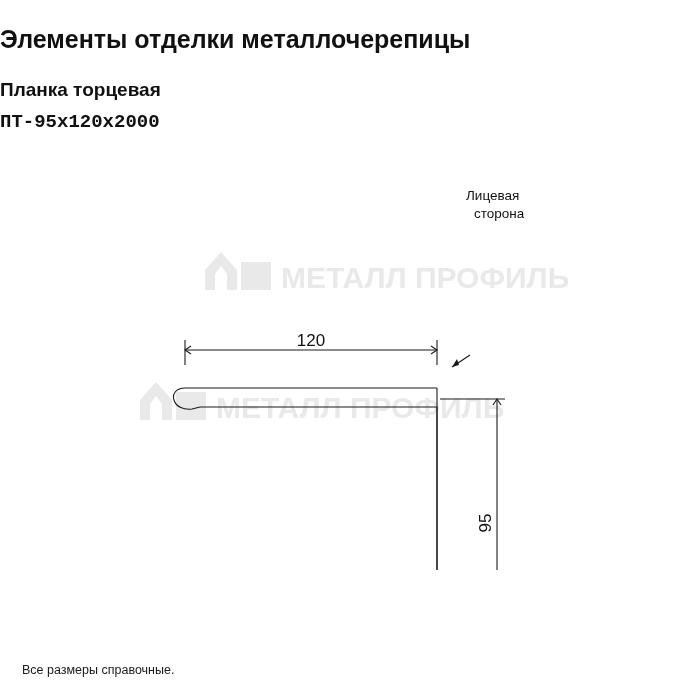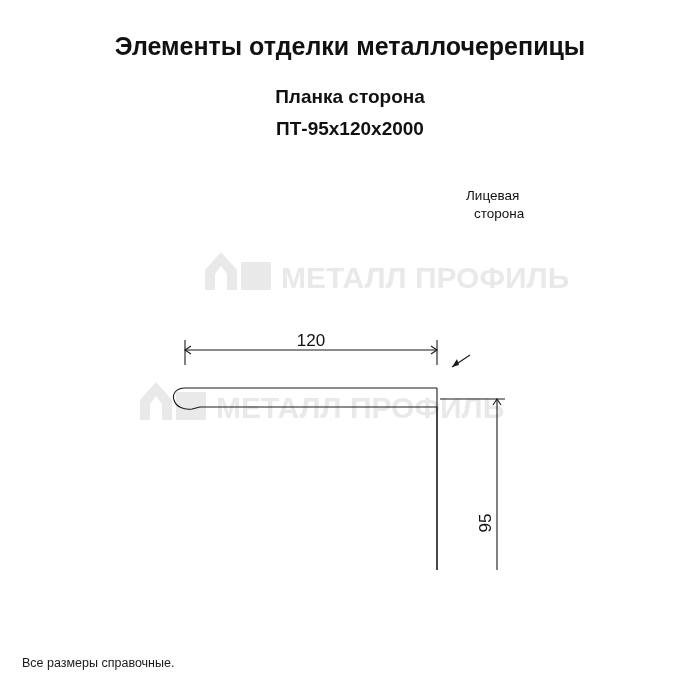--- a/index.html
+++ b/index.html
@@ -14,24 +14,23 @@
     color: #1a1a1a;
     position: relative;
     overflow: hidden;
   }
   .page {
     position: absolute;
     inset: 0;
   }
   .title-block {
     position: absolute;
-    top: 32px;
+    top: 25px;
     left: 0;
     width: 100%;
-    text-align: center;
   }
   .main-title {
     font-size: 25px;
     font-weight: bold;
     letter-spacing: 0px;
     margin: 0;
     color: #111;
   }
   .sub-title {
     font-size: 19px;
@@ -39,40 +38,41 @@
     margin: 0;
     margin-top: 25px;
     color: #111;
   }
   .code-title {
     font-size: 19px;
     font-weight: bold;
     margin: 0;
     margin-top: 10px;
     color: #111;
+    font-family: Liberation Mono, monospace;
   }
   .drawing {
     position: absolute;
     top: 150px;
     left: 0;
     width: 700px;
     height: 420px;
   }
   .watermark {
     position: absolute;
     left: 0;
     top: 0;
     width: 700px;
     height: 700px;
     pointer-events: none;
   }
   .footer {
     position: absolute;
     left: 22px;
-    bottom: 27px;
+    bottom: 20px;
     font-size: 12.5px;
     line-height: 1.55;
     color: #1a1a1a;
   }
   .footer div {
     white-space: nowrap;
   }
   .dim-label {
     font-size: 17px;
     fill: #111;
@@ -101,21 +101,21 @@
       <g transform="translate(140,380)">
         <path d="M0,20 L16,2 L32,20 L32,40 L22,40 L22,24 L16,16 L10,24 L10,40 L0,40 Z"></path>
         <rect x="36" y="12" width="30" height="28"></rect>
         <text x="76" y="38" font-family="Liberation Sans, sans-serif" font-size="30" font-weight="bold" fill="#e6e6e6">МЕТАЛЛ ПРОФИЛЬ</text>
       </g>
     </g>
   </svg>
 
   <div class="title-block">
     <h1 class="main-title">Элементы отделки металлочерепицы</h1>
-    <h2 class="sub-title">Планка сторона</h2>
+    <h2 class="sub-title">Планка торцевая</h2>
     <h3 class="code-title">ПТ-95х120х2000</h3>
   </div>
 
   <svg class="drawing" viewBox="0 0 700 420" xmlns="http://www.w3.org/2000/svg">
     <g stroke="#1a1a1a" fill="none" stroke-width="1.1">
 
       <path d="M185,238 L437,238"></path>
 
       <path d="M185,238 C176,238 172,244 174,250 C176,257 184,260 192,259 L200,257"></path>
 

